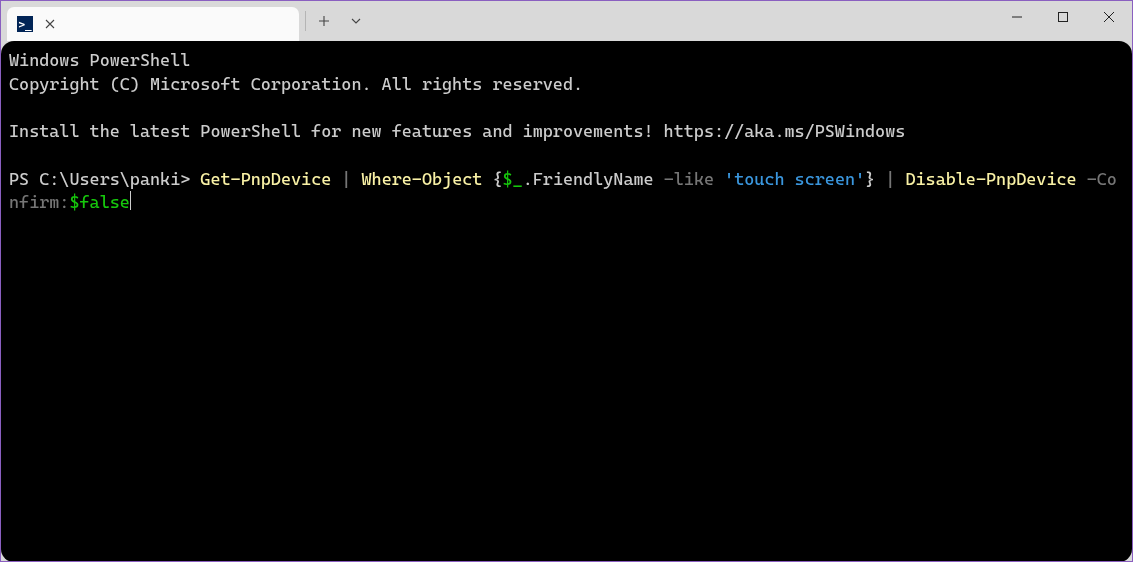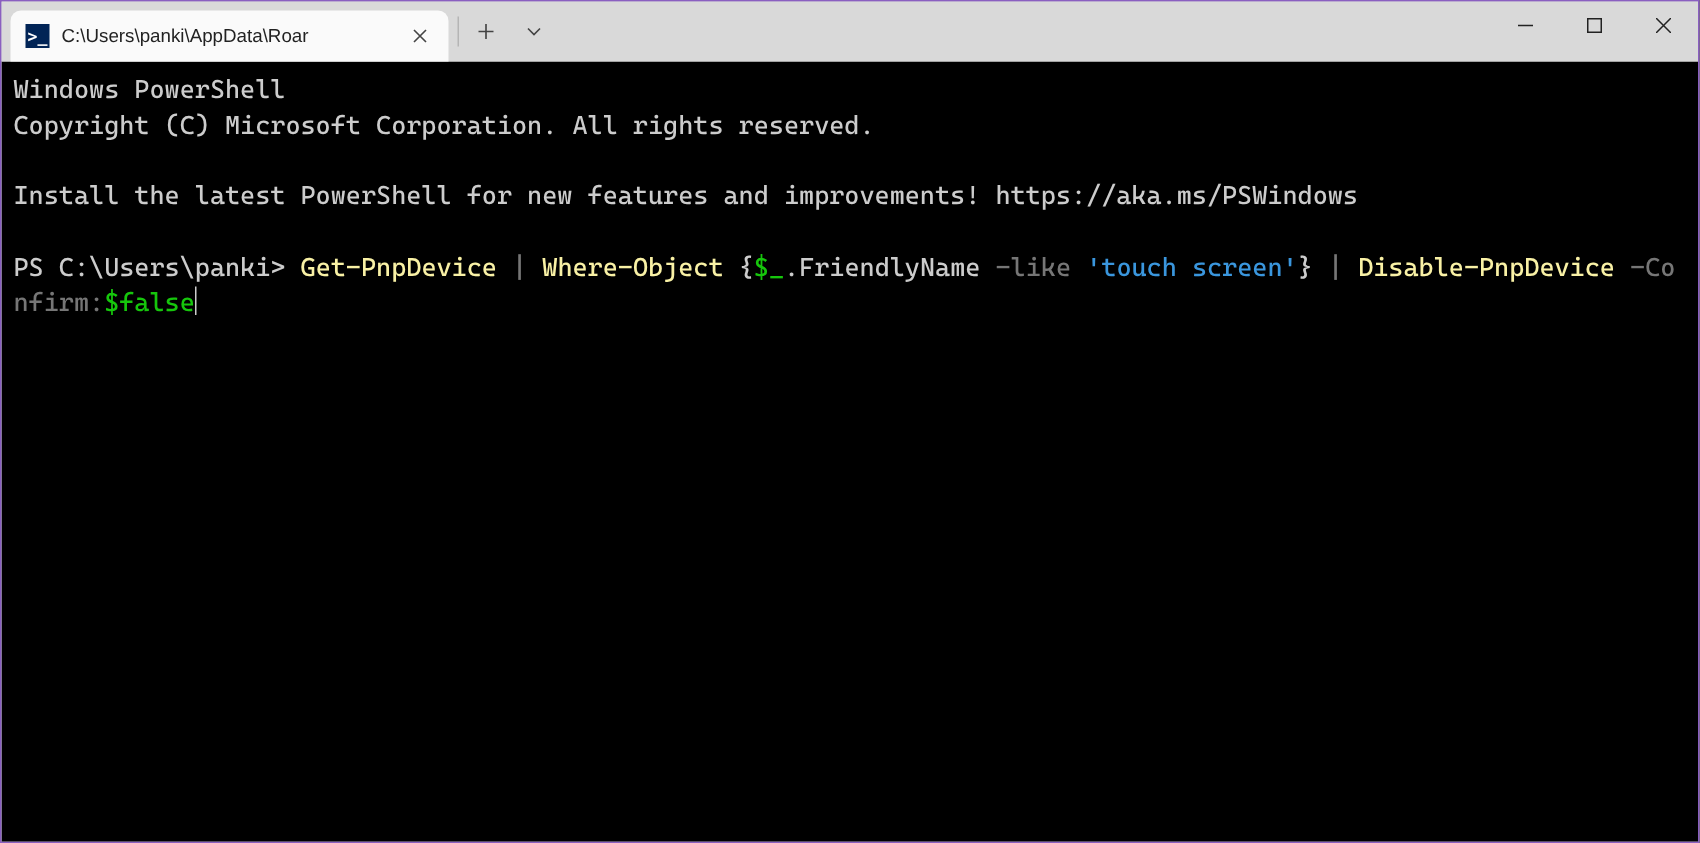--- a/index.html
+++ b/index.html
@@ -111,20 +111,21 @@
     height: calc(562px - 41px);
     width: 100%;
     padding: 8px 8px;
     font-family: "Cascadia Mono", Consolas, monospace;
     font-size: 17.2px;
     line-height: 1.38;
     color: #ccc;
     white-space: pre-wrap;
     word-break: break-all;
     overflow-wrap: break-word;
+    border-radius: 13px;
   }
   .c-white { color: #cccccc; }
   .c-yellow { color: #f9f1a5; }
   .c-gray { color: #767676; }
   .c-green { color: #16c60c; }
   .c-cyan { color: #3a96dd; }
   .cursor {
     display: inline-block;
     width: 1.5px;
     height: 19px;
@@ -136,21 +137,20 @@
 </style>
 </head>
 <body>
 
 <div class="titlebar">
   <div class="tabs">
     <div class="tab">
       <div class="tab-icon">
           <span>&gt;_</span>
         </div>
-      <div class="tab-title">C:\Users\panki\AppData\Roar</div>
       <div class="tab-close">
         <svg width="10" height="10" viewBox="0 0 10 10">
             <path d="M1 1 L9 9 M9 1 L1 9" stroke="currentColor" stroke-width="1.1" fill="none"></path>
           </svg>
       </div>
     </div>
     <div class="tabbar-divider"></div>
     <div class="new-tab">
       <svg width="12" height="12" viewBox="0 0 12 12">
           <path d="M6 1 V11 M1 6 H11" stroke="currentColor" stroke-width="1.1" fill="none"></path>

